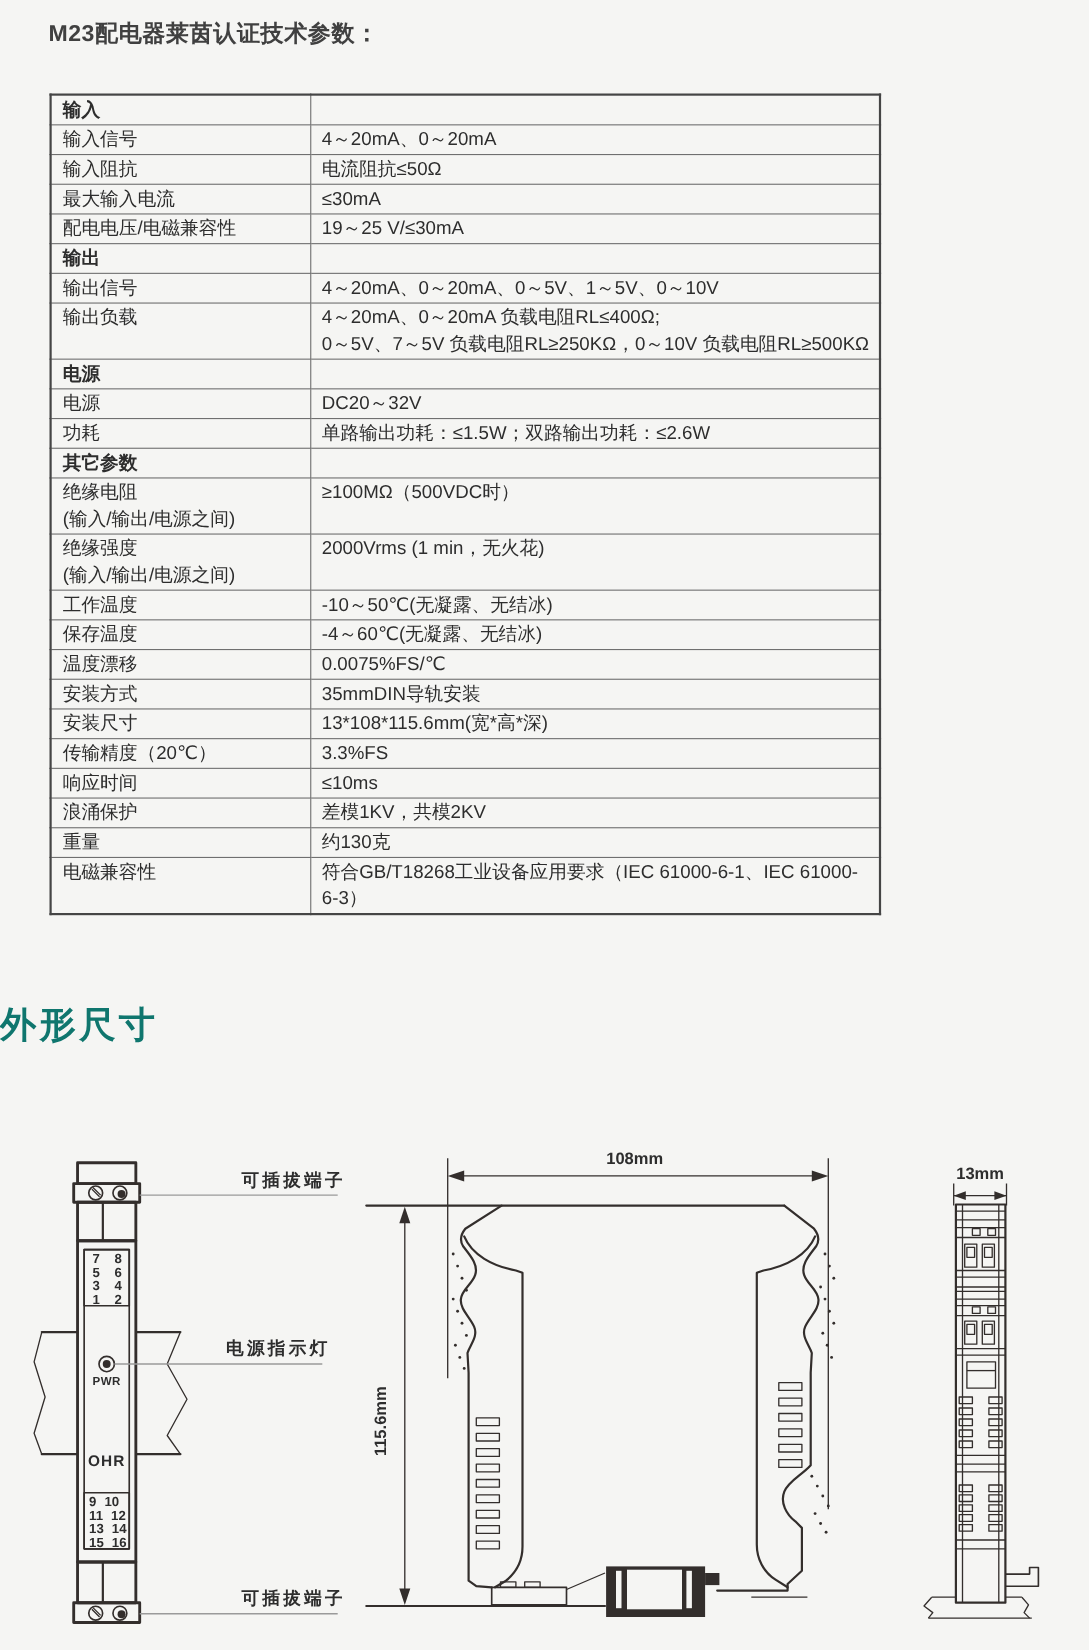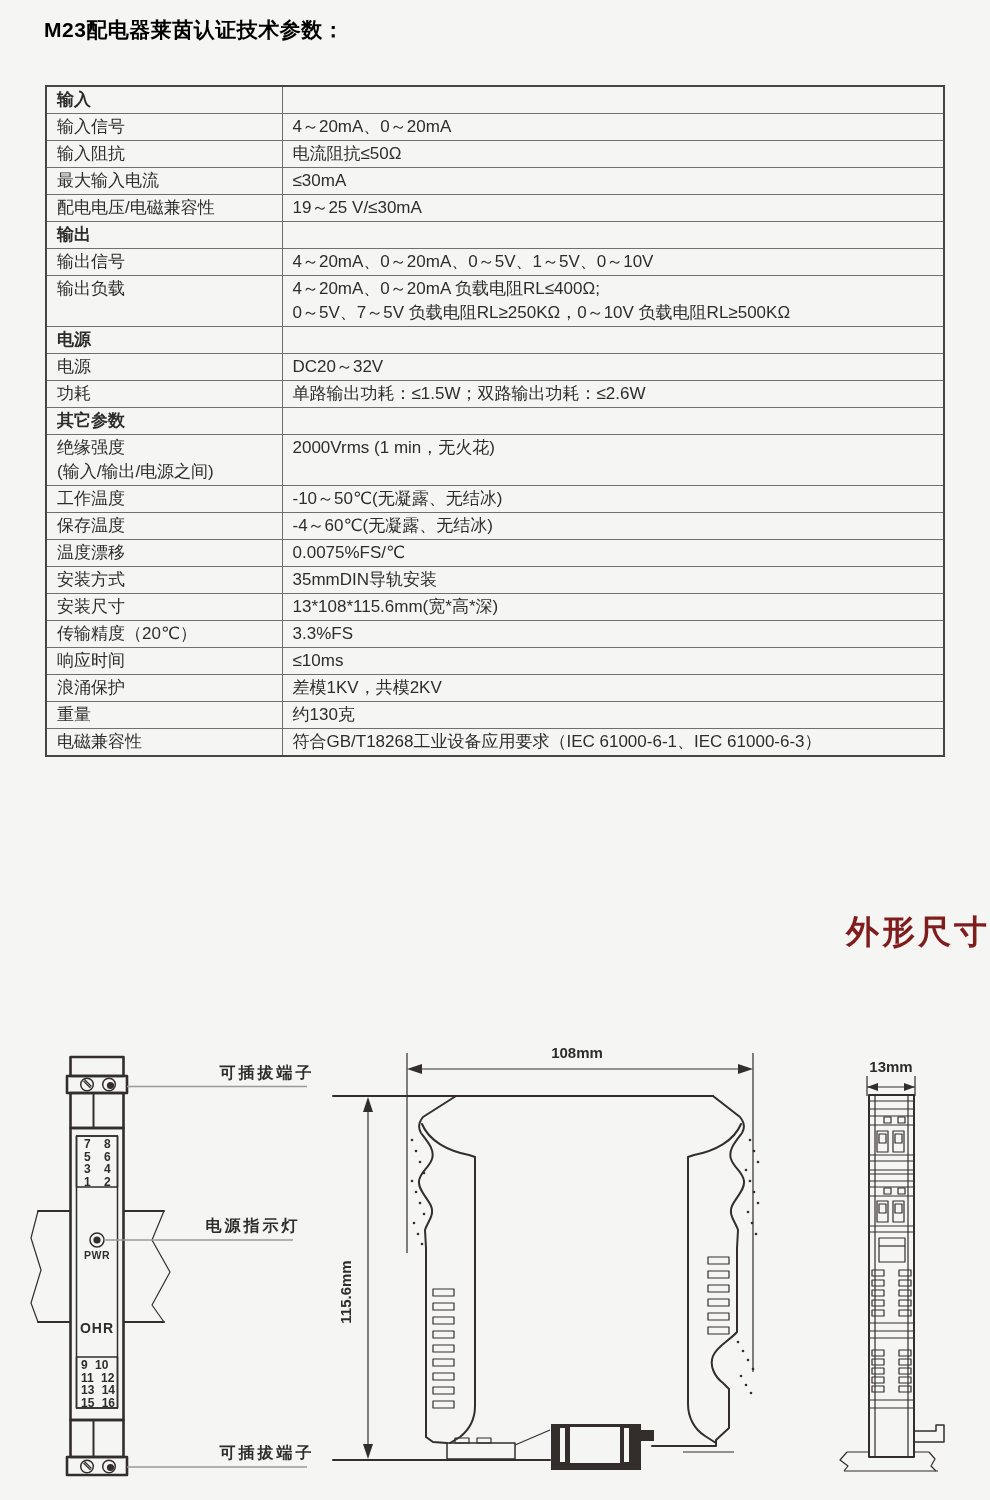--- a/index.html
+++ b/index.html
@@ -12,38 +12,38 @@
   }
   html,body{margin:0;padding:0;}
   body{
     width:990px;height:1500px;position:relative;
     background:var(--background);
     font-family:"Liberation Sans","DejaVu Sans",sans-serif;
     color:var(--text);
   }
   .title{
     position:absolute;left:44px;top:16px;
-    font-size:21px;font-weight:700;color:#000000;letter-spacing:.5px;
+    font-size:21px;font-weight:700;color:#404040;letter-spacing:.5px;
   }
   table.spec{
-    position:absolute;left:45px;top:85px;width:900px;
+    position:absolute;left:45px;top:85px;width:756px;
     border-collapse:collapse;table-layout:fixed;
     border:2px solid var(--table_outer);
     background:transparent;
   }
   table.spec td{
     border:1px solid var(--table_border);
     font-size:17px;line-height:24px;
     padding:1px 8px 1px 10px;vertical-align:top;
     color:var(--text);
   }
   table.spec tr.sec td.col-label div{font-weight:700;}
   .sec2{
     position:absolute;left:0;top:910px;width:100%;
-    text-align:right;font-size:33px;font-weight:700;color:#7f1d1d;letter-spacing:3px;
+    text-align:left;font-size:33px;font-weight:700;color:#0f766e;letter-spacing:3px;
   }
   svg.drawing{position:absolute;left:0;top:1020px;}
   svg text{fill:var(--text);font-family:"Liberation Sans","DejaVu Sans",sans-serif;}
   .ln{fill:none;stroke:var(--line);stroke-width:2;stroke-linejoin:round;stroke-linecap:round;}
   .ln25{fill:none;stroke:var(--line);stroke-width:2.6;stroke-linejoin:round;}
   .lt{fill:none;stroke:var(--line);stroke-width:1.2;stroke-linejoin:round;}
   .lt14{fill:none;stroke:var(--line);stroke-width:1.5;stroke-linejoin:round;}
   .fd{fill:var(--line);stroke:none;}
   .fw{fill:var(--background);stroke:none;}
   .lead{fill:none;stroke:var(--leader);stroke-width:1.3;}
@@ -146,20 +146,29 @@
         </td>
         <td class="col-value">
           <div>单路输出功耗：≤1.5W；双路输出功耗：≤2.6W</div>
         </td>
       </tr>
       <tr class="sec">
         <td class="col-label">
           <div>其它参数</div>
         </td>
         <td class="col-value"></td>
+      </tr>
+      <tr>
+        <td class="col-label">
+          <div>绝缘电阻</div>
+          <div>(输入/输出/电源之间)</div>
+        </td>
+        <td class="col-value">
+          <div>≥100MΩ（500VDC时）</div>
+        </td>
       </tr>
       <tr>
         <td class="col-label">
           <div>绝缘强度</div>
           <div>(输入/输出/电源之间)</div>
         </td>
         <td class="col-value">
           <div>2000Vrms (1 min，无火花)</div>
         </td>
       </tr>

